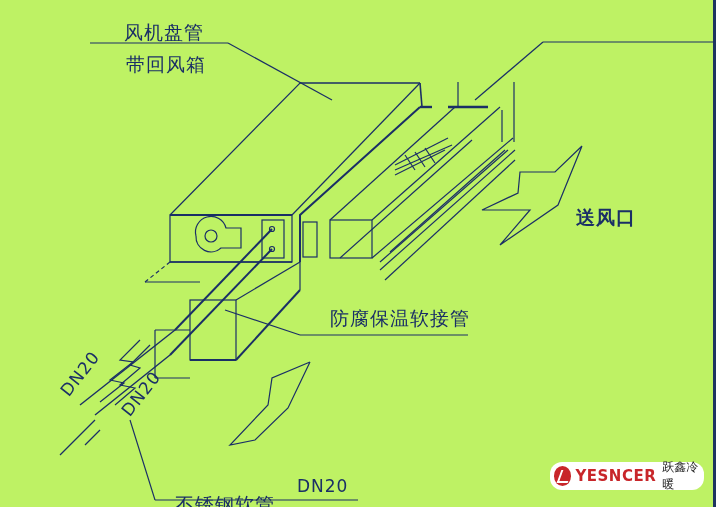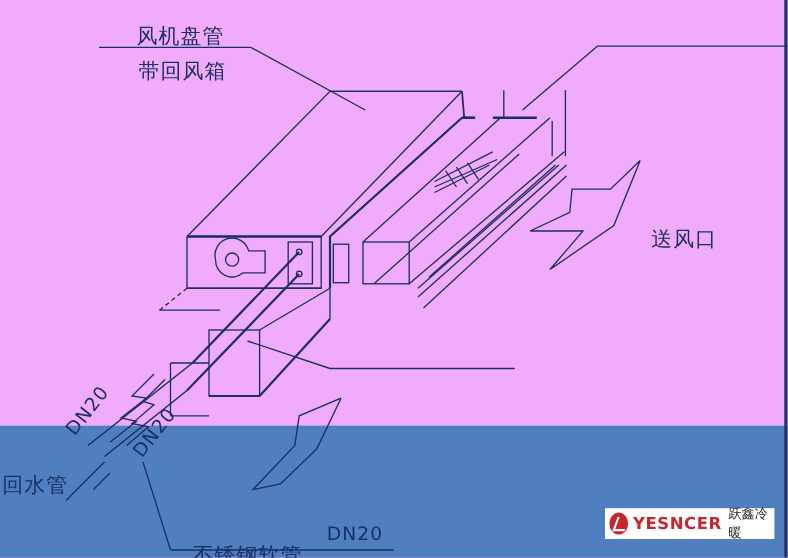--- a/index.html
+++ b/index.html
@@ -1,23 +1,23 @@
 <!DOCTYPE html>
 <html><head>
 <meta charset="utf-8">
 <style>
   html, body { margin:0; padding:0; }
   body { width:716px; height:507px; overflow:hidden; background:#4f7fbf; position:relative; font-family:"DejaVu Sans", sans-serif; }
-  #stage { position:absolute; left:0; top:0; width:716px; height:387px; background:#f0abfc; }
+  #stage { position:absolute; left:0; top:0; width:716px; height:507px; background:#bef264; }
   svg.diagram { position:absolute; left:0; top:0; }
   .lbl { position:absolute; color:#1a2f66; font-family:"DejaVu Sans", sans-serif; white-space:nowrap; letter-spacing:1px; }
   .lbl.big { font-size:19px; }
   .lbl.mono { font-family:"DejaVu Sans", sans-serif; font-size:17px; }
   .rot { transform-origin:left bottom; }
-  #logo { position:absolute; left:550px; top:462px; width:154px; height:28px; background:#ffffff; display:flex; align-items:center; padding-left:4px; box-sizing:border-box; }
+  #logo { position:absolute; left:550px; top:462px; width:154px; height:28px; background:#ffffff; display:flex; align-items:center; padding-left:4px; box-sizing:border-box;border-radius:12px; }
   #logo .mark { width:20px; height:20px; border-radius:50%; background:#c8262a; position:relative; margin-right:4px; }
   #logo .mark::after { content:""; position:absolute; left:5px; top:4px; width:9px; height:11px; border-left:2px solid #fff; border-bottom:2px solid #fff; transform:skewX(-20deg); }
   #logo .brand { color:#c8262a; font-weight:bold; font-size:15px; font-family:"DejaVu Sans", sans-serif; letter-spacing:0.5px; }
   #logo .cn { color:#222; font-size:12px; margin-left:6px; font-family:"DejaVu Sans", sans-serif; }
   #edge { position:absolute; right:0; top:0; width:3px; height:507px; background:#1e3560; }
 </style>
 </head>
 <body>
 
 <div id="stage">
@@ -101,22 +101,22 @@
       <line x1="60" y1="455" x2="95" y2="420"></line>
       <line x1="85" y1="445" x2="100" y2="430"></line>
 
       <line x1="145" y1="282" x2="170" y2="262" stroke-dasharray="4 3"></line>
       <line x1="145" y1="282" x2="200" y2="282"></line>
     </g>
   </svg>
 
   <div class="lbl big" style="left:124px;top:20px;">风机盘管</div>
   <div class="lbl big" style="left:126px;top:52px;">带回风箱</div>
-  <div class="lbl big" style="left:592px;top:205px;">送风口</div>
-  <div class="lbl big" style="left:2px;top:428px;">回水管</div>
+  <div class="lbl big" style="left:576px;top:205px;font-weight:bold;">送风口</div>
+  <div class="lbl big" style="left:330px;top:306px;">防腐保温软接管</div>
   <div class="lbl big" style="left:175px;top:476px;margin-top:16px;">不锈钢软管</div>
   <div class="lbl mono" style="left:297px;top:476px;">DN20</div>
   <div class="lbl mono rot" style="left:72px;top:380px;transform:rotate(-52deg);">DN20</div>
   <div class="lbl mono rot" style="left:133px;top:400px;transform:rotate(-52deg);">DN20</div>
 
   <div id="logo">
     <span class="mark"></span>
     <span class="brand">YESNCER</span>
     <span class="cn">跃鑫冷暖</span>
   </div>

